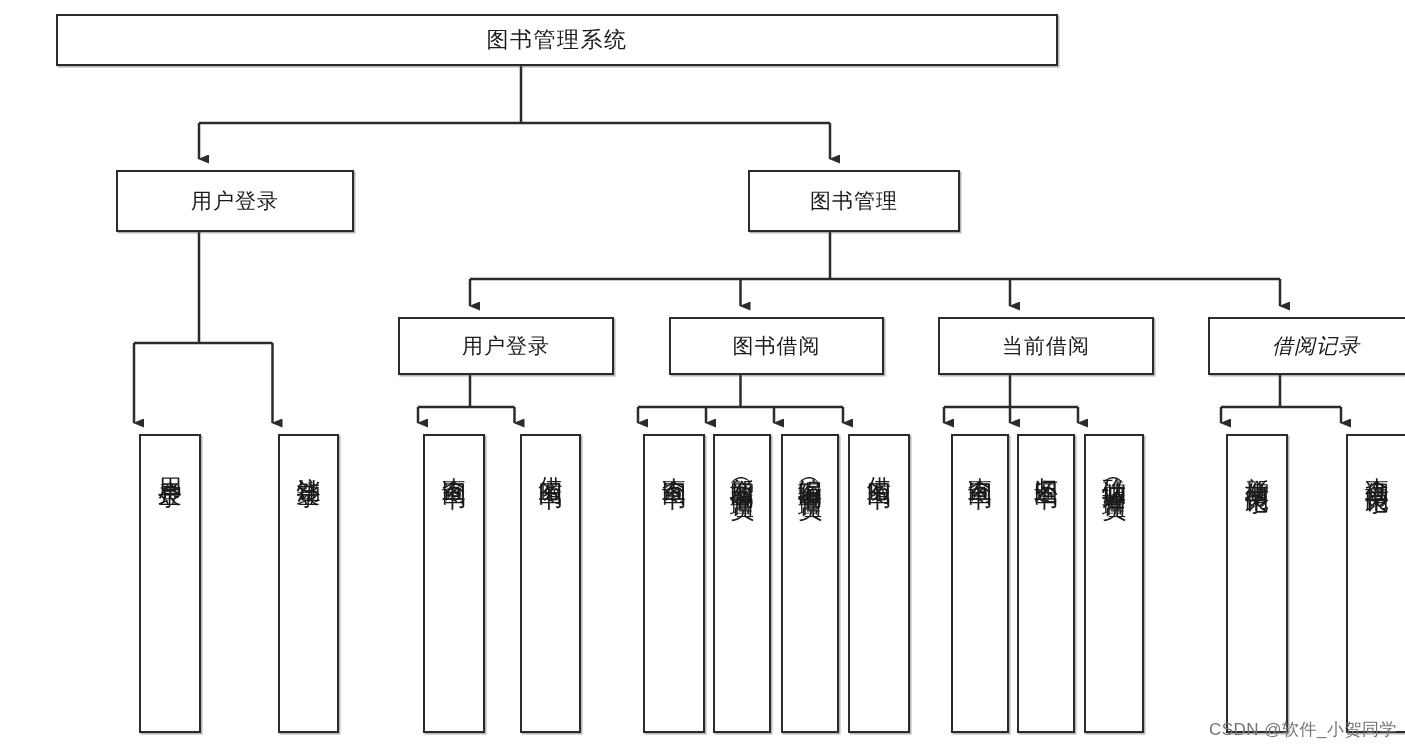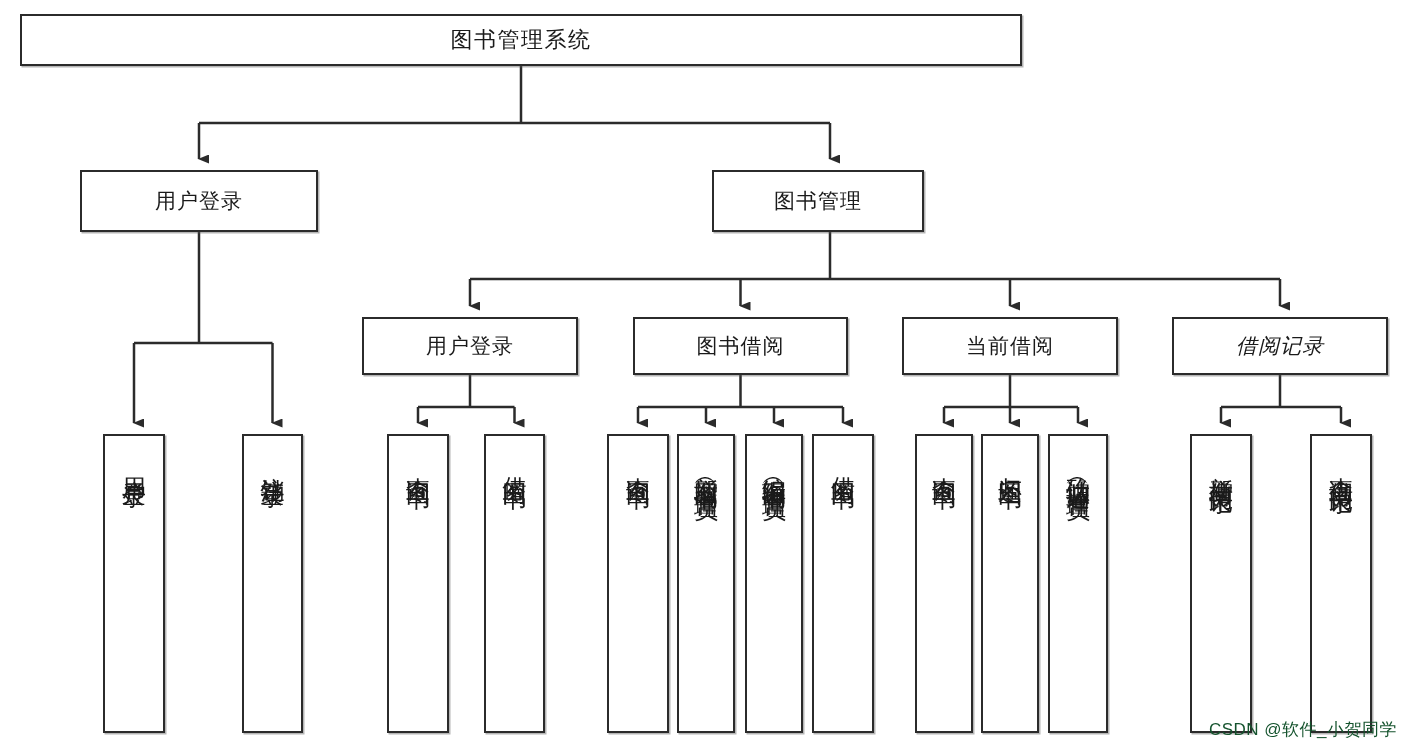--- a/index.html
+++ b/index.html
@@ -28,20 +28,21 @@
   .node {
     position: absolute;
     box-sizing: border-box;
     border: 2px solid #2b2b2b;
     background: #ffffff;
     display: flex;
     align-items: center;
     justify-content: center;
     color: #1a1a1a;
     box-shadow: 1.5px 1.5px 0 rgba(90,90,90,0.45);
+    margin-left: 36px;
   }
   .node .label {
     display: block;
     text-align: center;
     line-height: 1.18;
     white-space: nowrap;
   }
   
   .node.horiz .label {
     font-size: 21px;
@@ -63,21 +64,21 @@
     font-size: 24px;
     letter-spacing: 3px;
     line-height: 1;
     white-space: nowrap;
   }
   #watermark {
     position: absolute;
     right: 8px;
     bottom: 6px;
     font-size: 17px;
-    color: #14532d;
+    color: #737373;
     letter-spacing: 0.5px;
     user-select: none;
     white-space: nowrap;
   }
 </style>
 </head>
 <body>
 
 <div id="diagram-root">
 

